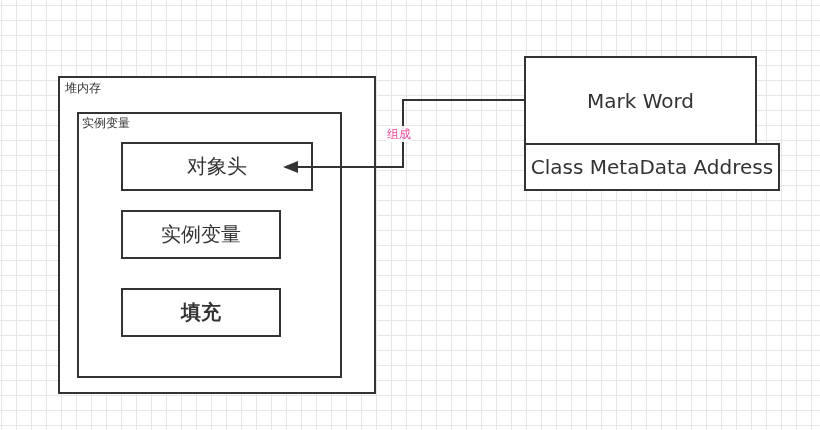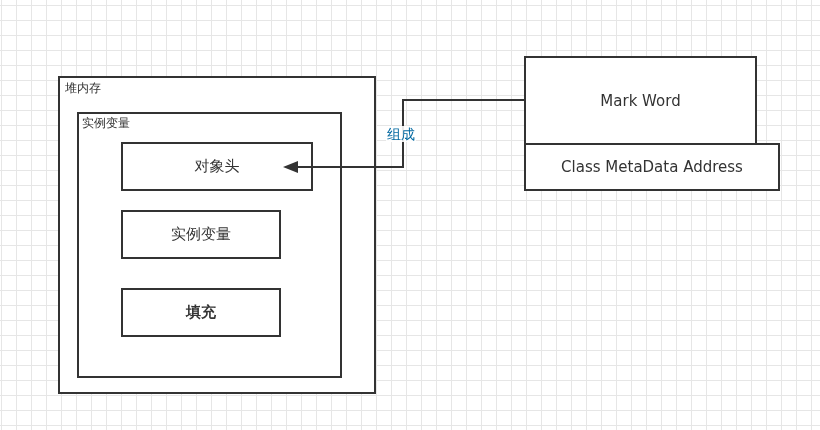--- a/index.html
+++ b/index.html
@@ -17,25 +17,25 @@
     .box {
       position: absolute; box-sizing: border-box;
       border: 2px solid #333333; background: #ffffff;
     }
     .label-tl {
       position: absolute; font-size: 12px; color: #333; white-space: nowrap;
     }
     .center-text {
       position: absolute; left: 0; right: 0; top: 0; bottom: 0;
       display: flex; align-items: center; justify-content: center;
-      font-size: 15px; color: #333; white-space: nowrap;
+      font-size: 20px; color: #333; white-space: nowrap;
     }
     svg.connectors { position: absolute; left: 0; top: 0; pointer-events: none; }
     .edge-label {
-      position: absolute; font-size: 14px; color: #0369a1; background: rgba(255,255,255,0.9);
+      position: absolute; font-size: 12px; color: #ec4899; background: rgba(255,255,255,0.9);
       line-height: 16px; padding: 0 1px; white-space: nowrap;
     }
   </style>
 </head>
 <body>
 
 <div class="box" style="left:58px; top:76px; width:318px; height:318px;">
   <span class="label-tl" style="left:5px; top:2px;">堆内存</span>
 </div>
 

